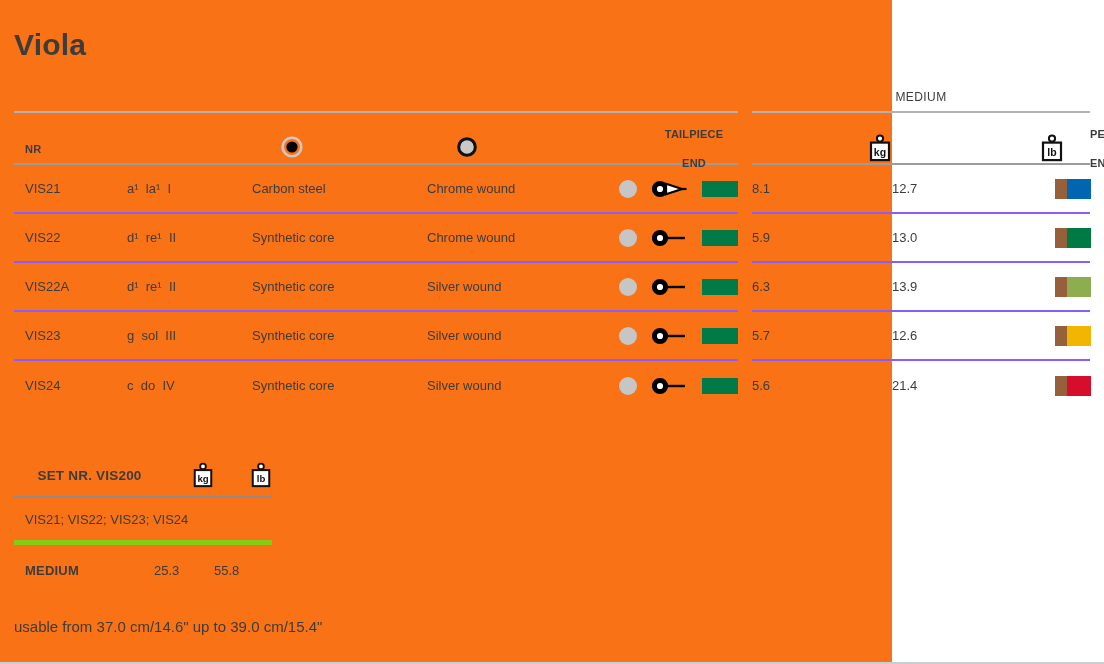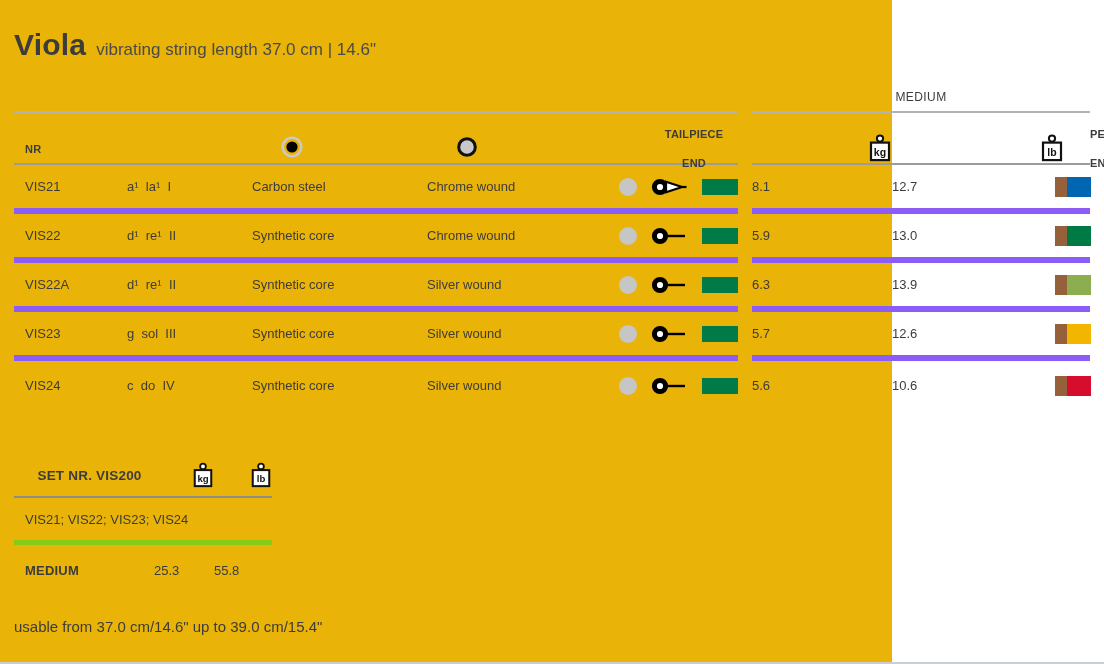--- a/index.html
+++ b/index.html
@@ -1,28 +1,28 @@
 <!DOCTYPE html>
 <html><head>
 <meta charset="utf-8">
 <style>
   * { margin:0; padding:0; box-sizing:border-box; }
   html,body { width:1104px; height:664px; background:#fff; overflow:hidden;
     font-family:"Liberation Sans", sans-serif; color:#3c3c3b; }
-  .page { position:relative; width:892px; height:664px; background:#eab308; }
+  .page { position:relative; width:892px; height:664px; background:#f97316; }
 
   
   .titlebar { position:absolute; left:14px; top:28px; display:flex; align-items:baseline; gap:10px; }
   .title { font-size:30px; font-weight:bold; letter-spacing:.2px; }
   .subtitle { font-size:17px; color:#4a4a49; }
 
   
   .thead, .trow { display:grid; align-items:center; }
   .thead { height:54px; border-top:2px solid #b3b3b3; border-bottom:2px solid #9c9c9c; }
-  .trow { height:49px; border-bottom:6px solid #8b5cf6; }
+  .trow { height:49px; border-bottom:2px solid #8b5cf6; }
   .trow:last-child { border-bottom:none; }
   .cell { font-size:13px; white-space:pre; }
   .hlabel { font-size:11px; font-weight:bold; letter-spacing:.2px; line-height:1.3; }
 
   
   .tbl-left { position:absolute; left:14px; top:111px; width:724px; }
   .left-grid { grid-template-columns:102px 125px 175px 198px 28px 56px 40px; }
   .pad { padding-left:11px; }
   .dotc, .ballc { display:flex; justify-content:center; align-items:center; }
   .gray-dot { width:18px; height:18px; border-radius:50%; background:#c6c6c6; display:inline-block; }
@@ -55,21 +55,20 @@
   .bottom-line { position:absolute; left:0; bottom:0; width:1104px; height:2px; background:#c8ced2; }
   svg text { font-family:"Liberation Sans", sans-serif; }
 </style>
 </head>
 <body>
 
 <div class="page">
 
   <div class="titlebar">
     <span class="title">Viola</span>
-    <span class="subtitle">vibrating string length 37.0 cm | 14.6"</span>
   </div>
 
   <div class="tbl-left">
     <div class="thead left-grid">
       <span class="cell hlabel pad">NR</span>
       <span class="cell"></span>
       <span class="cell pad">
         <svg width="22" height="22" viewBox="0 0 22 22">
           <circle cx="11" cy="11" r="9.3" fill="none" stroke="#c9c9c9" stroke-width="2.6"></circle>
           <circle cx="11" cy="11" r="5.6" fill="#000"></circle>
@@ -231,21 +230,21 @@
     <span class="cell pegc">
       <span class="peg-swatch">
         <span class="peg-left" style="background: rgb(150, 97, 58);"></span>
         <span class="peg-right" style="background: rgb(242, 182, 0);"></span>
       </span>
     </span>
   </div>
 
   <div class="trow right-grid">
     <span class="cell num">5.6</span>
-    <span class="cell num">10.6</span>
+    <span class="cell num">21.4</span>
     <span class="cell pegc">
       <span class="peg-swatch">
         <span class="peg-left" style="background: rgb(150, 97, 58);"></span>
         <span class="peg-right" style="background: rgb(214, 13, 44);"></span>
       </span>
     </span>
   </div>
 </div>
   </div>
 

